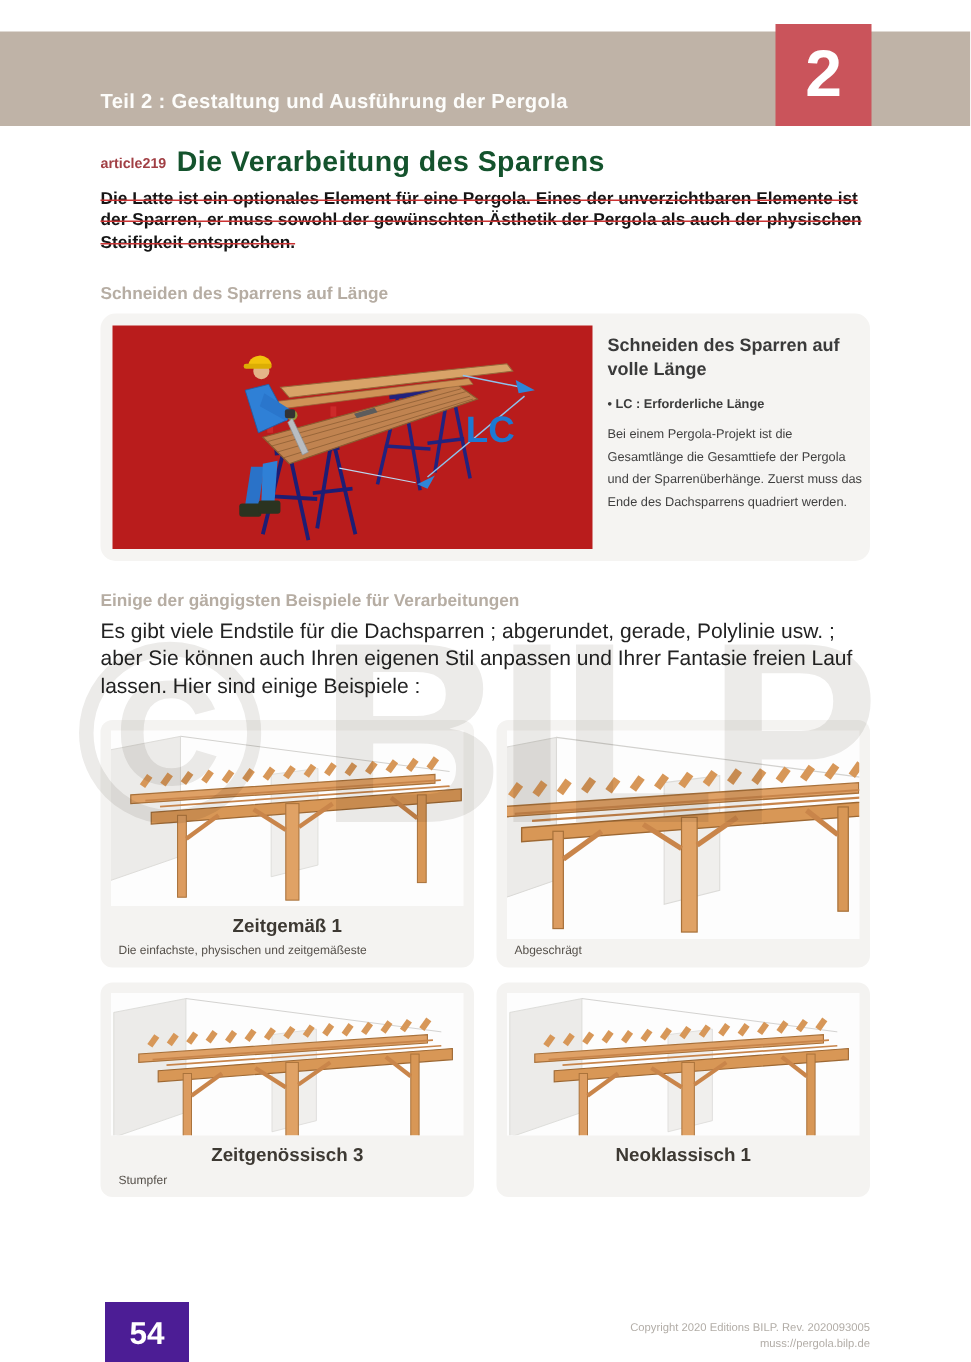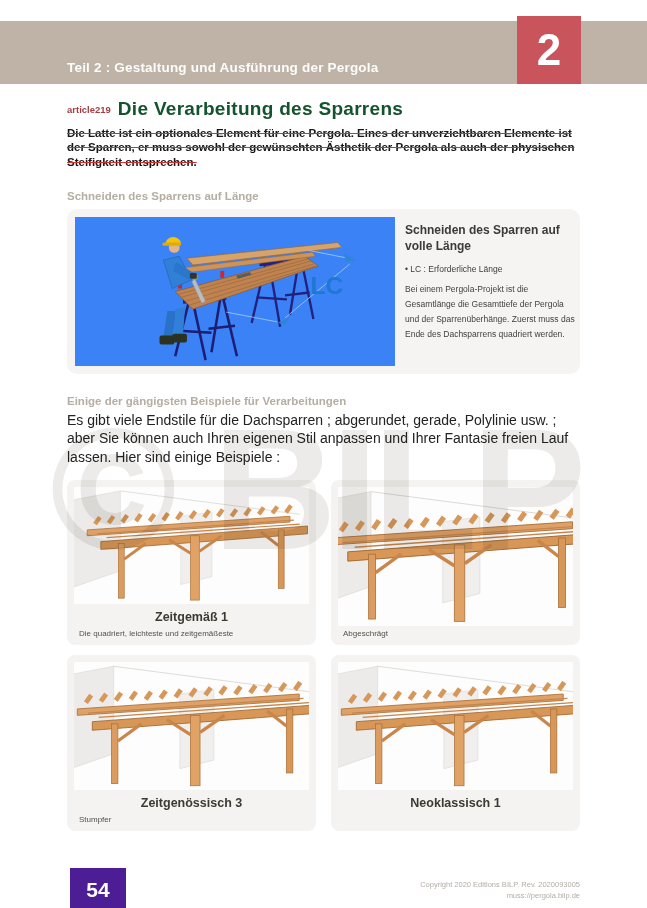--- a/index.html
+++ b/index.html
@@ -19,36 +19,36 @@
   .heading-row{display:flex;align-items:center;gap:7px;}
   .article-tag{color:#a13f44;font-size:9.5px;font-weight:bold;}
   .article-title{color:#14532d;font-size:19px;font-weight:bold;letter-spacing:.3px;}
   .intro{margin-top:6px;font-size:11.5px;font-weight:bold;color:#161616;line-height:1.25;
          text-decoration:line-through;text-decoration-color:#cc3333;text-decoration-thickness:1px;}
   .section-label{margin-top:21px;color:#b6ada3;font-size:11.5px;font-weight:bold;}
 
   
   .main-card{margin-top:7px;width:513px;height:165px;background:#f5f4f2;border-radius:10px;
              position:relative;box-sizing:border-box;}
-  .main-card .img-area{position:absolute;left:8px;top:8px;width:320px;height:149px;background:#3b82f6;}
+  .main-card .img-area{position:absolute;left:8px;top:8px;width:320px;height:149px;background:#b91c1c;}
   .panel{position:absolute;left:338px;top:14px;width:170px;}
   .panel-title{font-size:12px;font-weight:bold;color:#3a3a3a;line-height:1.3;}
-  .panel-bullet{margin-top:10px;font-size:8.5px;color:#3c3c3c;}
+  .panel-bullet{margin-top:10px;font-size:8.5px;color:#3c3c3c;font-weight:bold;}
   .panel-bullet::before{content:"•  ";}
   .panel-body{margin-top:8px;font-size:8.5px;color:#3f3f3f;line-height:1.75;}
 
   .para2{margin-top:4px;font-size:14px;color:#222222;line-height:1.3;}
 
   
   .grid{margin-top:8px;display:flex;flex-direction:column;gap:10px;position:relative;}
   .grid-row{display:flex;gap:15px;}
   .ex-card{flex:1;background:#f4f3f1;border-radius:8px;box-sizing:border-box;
            padding:7px 7px 0 7px;display:flex;flex-direction:column;}
   .row1 .ex-card{height:165px;}
-  .row2 .ex-card{height:176px;}
+  .row2 .ex-card{height:143px;}
   .ex-img{background:#fdfdfd;flex:1;overflow:hidden;}
   .ex-caption{text-align:center;font-size:12.5px;font-weight:bold;color:#3d3933;padding:6px 0 2px 0;}
   .ex-note{font-size:8px;color:#55504a;padding:3px 0 6px 5px;min-height:10px;}
 
   
   .watermark{position:absolute;left:50px;top:378px;width:545px;height:190px;pointer-events:none;
              font-size:172px;font-weight:800;line-height:190px;color:#dcdad7;opacity:.55;
              mix-blend-mode:multiply;letter-spacing:-6px;white-space:nowrap;z-index:5;}
 
   
@@ -196,21 +196,21 @@
               <rect x="216" y="44" width="6" height="60" fill="#d89756" stroke="#a8713a" stroke-width="0.7"></rect>
               <g stroke="#c9854a" stroke-width="3">
                 <line x1="58" y1="74" x2="80" y2="58"></line>
                   <line x1="126" y1="68" x2="104" y2="54"></line>
                 <line x1="135" y1="66" x2="158" y2="50"></line>
                   <line x1="216" y1="60" x2="198" y2="46"></line>
               </g>
             </svg>
           </div>
           <div class="ex-caption">Zeitgemäß 1</div>
-          <div class="ex-note">Die quadriert, leichteste und zeitgemäßeste</div>
+          <div class="ex-note">Die einfachste, physischen und zeitgemäßeste</div>
         </div>
 
         <div class="ex-card">
           <div class="ex-img">
             <svg width="100%" height="100%" viewBox="0 0 254 120" preserveAspectRatio="xMidYMin slice">
               <polygon points="2,14 54,4 54,86 2,104" fill="#ecebe9" stroke="#d9d8d5" stroke-width="0.6"></polygon>
               <polygon points="116,30 148,26 148,92 116,100" fill="#f0efed" stroke="#dcdbd8" stroke-width="0.6"></polygon>
               <path d="M54,4 L238,28" stroke="#d2d1ce" stroke-width="0.7" fill="none"></path>
               <g stroke="#d79758" stroke-width="4.5">
                 <line x1="28" y1="38" x2="33" y2="31"></line>

